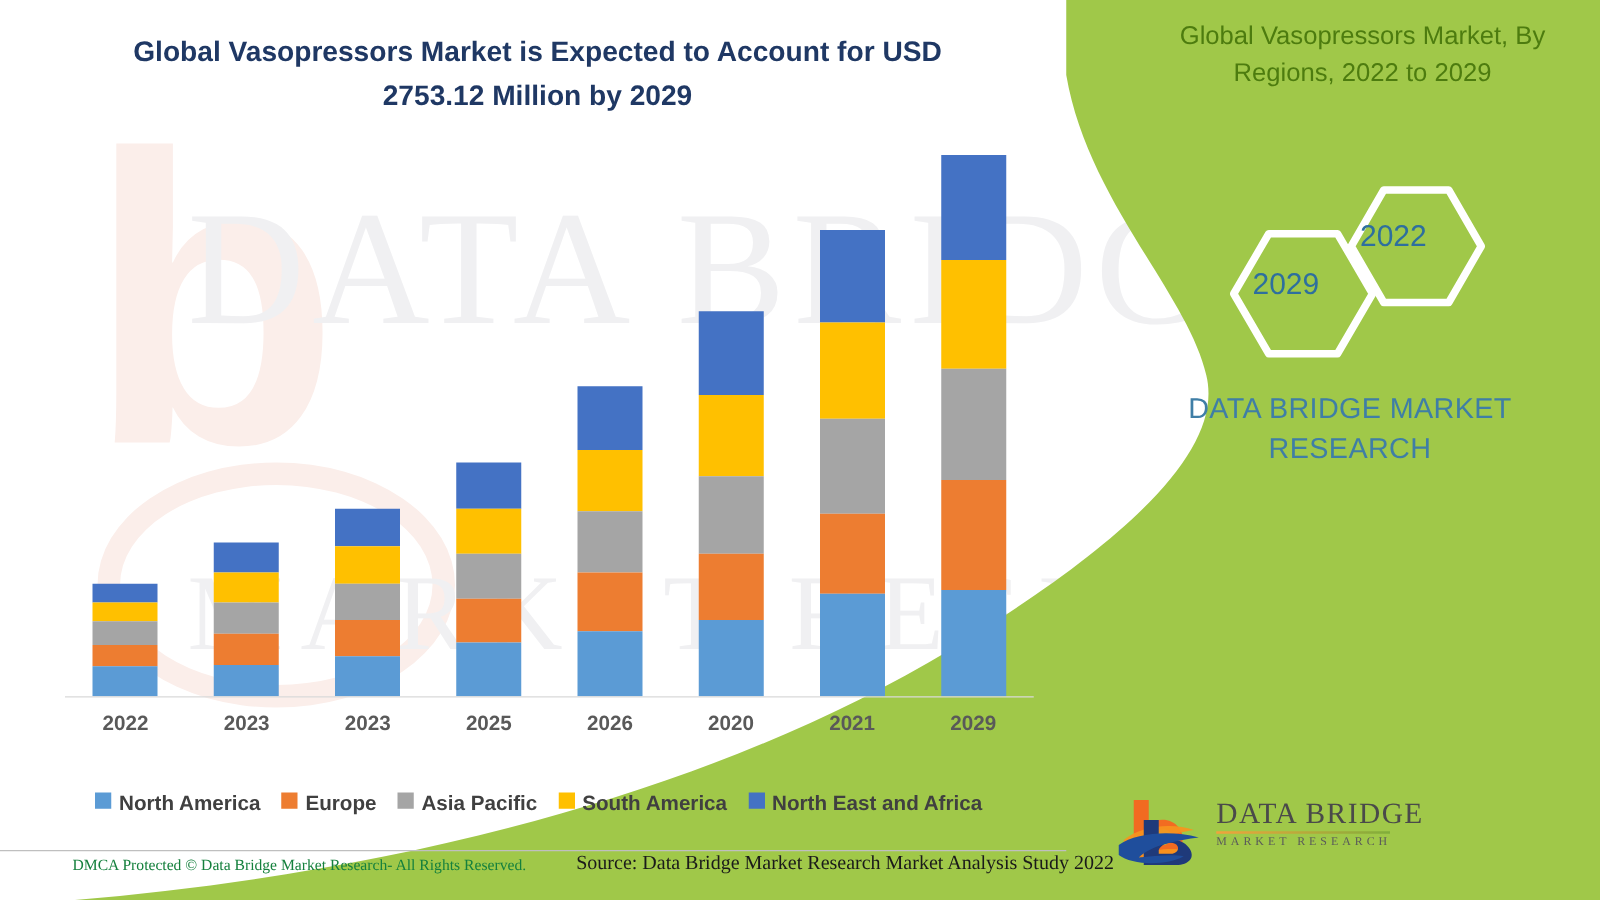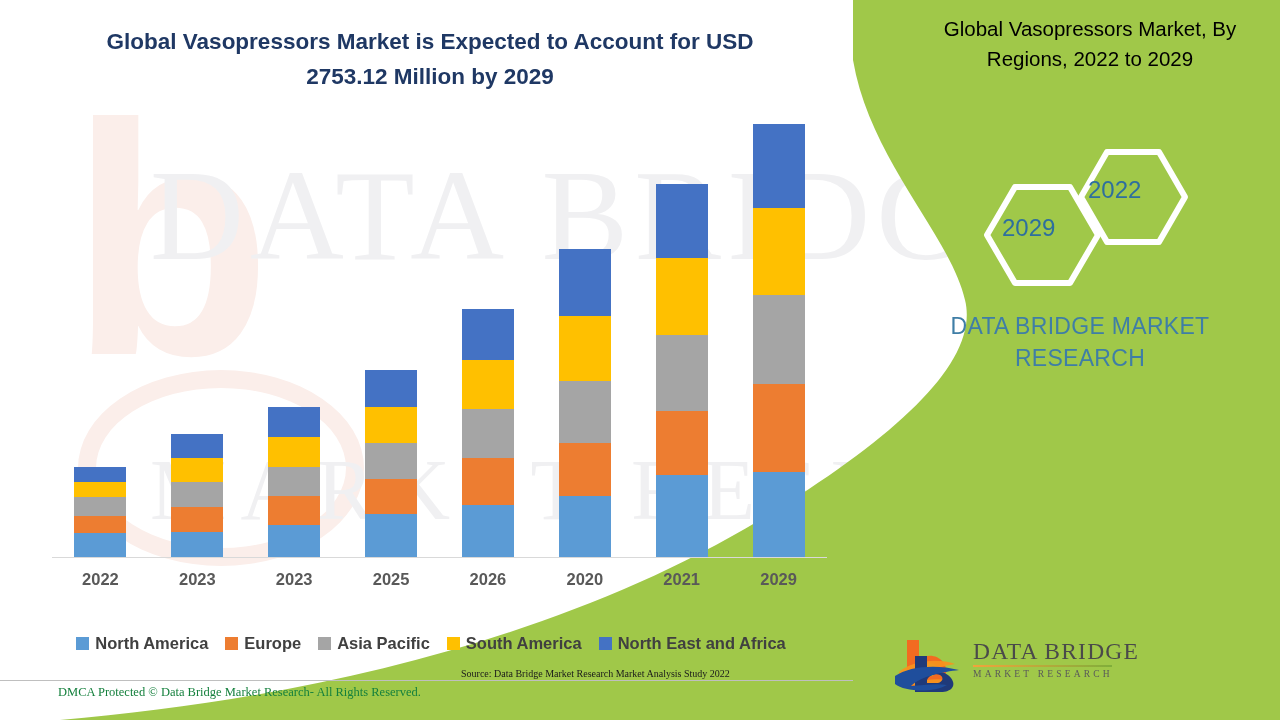--- a/index.html
+++ b/index.html
@@ -17,21 +17,21 @@
   .wm-b{position:absolute;left:70px;top:95px;font-size:330px;line-height:290px;
         color:#fbeeea;font-family:"Liberation Sans", sans-serif;font-weight:700;}
   .wm-ring{position:absolute;left:78px;top:370px;width:250px;height:160px;
            border:18px solid #fbeeea;border-radius:50%;}
 
   
   .green-panel{position:absolute;left:0;top:0;width:1280px;height:720px;}
   .green-panel svg{display:block;}
 
   .panel-title{position:absolute;left:915px;top:14px;width:350px;
-      color:#000000;font-size:20.5px;line-height:30px;text-align:center;font-weight:400;}
+      color:#4d7c0f;font-size:20.5px;line-height:30px;text-align:center;font-weight:400;}
 
   .hexwrap{position:absolute;left:975px;top:140px;width:220px;height:150px;}
   .hex-label{position:absolute;color:#2e6f9e;font-size:24px;font-weight:400;}
   .hex-2022{left:113px;top:36px;}
   .hex-2029{left:27px;top:74px;}
 
   .brand-text{position:absolute;left:920px;top:310px;width:320px;text-align:center;
       color:#3f7ea6;font-size:23px;line-height:32px;letter-spacing:.3px;}
 
   
@@ -55,29 +55,29 @@
         align-items:flex-end;justify-content:space-around;}
   .bar{width:52px;display:flex;flex-direction:column;justify-content:flex-end;}
   .seg{width:100%;}
 
   .xaxis{position:absolute;left:52px;top:565px;width:775px;height:28px;
          display:flex;justify-content:space-around;align-items:center;}
   .xlabel{width:52px;text-align:center;color:#595959;font-size:16.5px;font-weight:700;}
 
   .legend{position:absolute;left:52px;top:614px;width:775px;height:30px;
       display:flex;align-items:center;justify-content:center;gap:0;}
-  .leg-item{display:flex;align-items:center;margin-right:17px;margin-top:29px;}
+  .leg-item{display:flex;margin-right:17px;margin-top:29px;}
   .leg-sw{width:13px;height:13px;margin-right:6px;flex:none;}
   .leg-tx{color:#404040;font-size:16.5px;font-weight:700;white-space:nowrap;}
 
   .foot-rule{position:absolute;left:0;top:680px;width:853px;height:1px;background:#bfbfbf;}
   .foot-left{position:absolute;left:58px;top:685px;font-family:"Liberation Serif", serif;
       font-size:12.5px;color:#15803d;white-space:nowrap;}
-  .foot-right{position:absolute;left:461px;top:668px;font-family:"Liberation Serif", serif;
-      font-size:10px;color:#1a1a1a;white-space:nowrap;}
+  .foot-right{position:absolute;left:461px;top:682px;font-family:"Liberation Serif", serif;
+      font-size:16px;color:#1a1a1a;white-space:nowrap;}
 </style>
 </head>
 <body>
 
 <div id="page">
 
   <div class="wm">
     <div class="wm-b">b</div>
     <div class="wm-ring"></div>
     <div class="wm-text wm-1">DATA BRIDGE</div>

